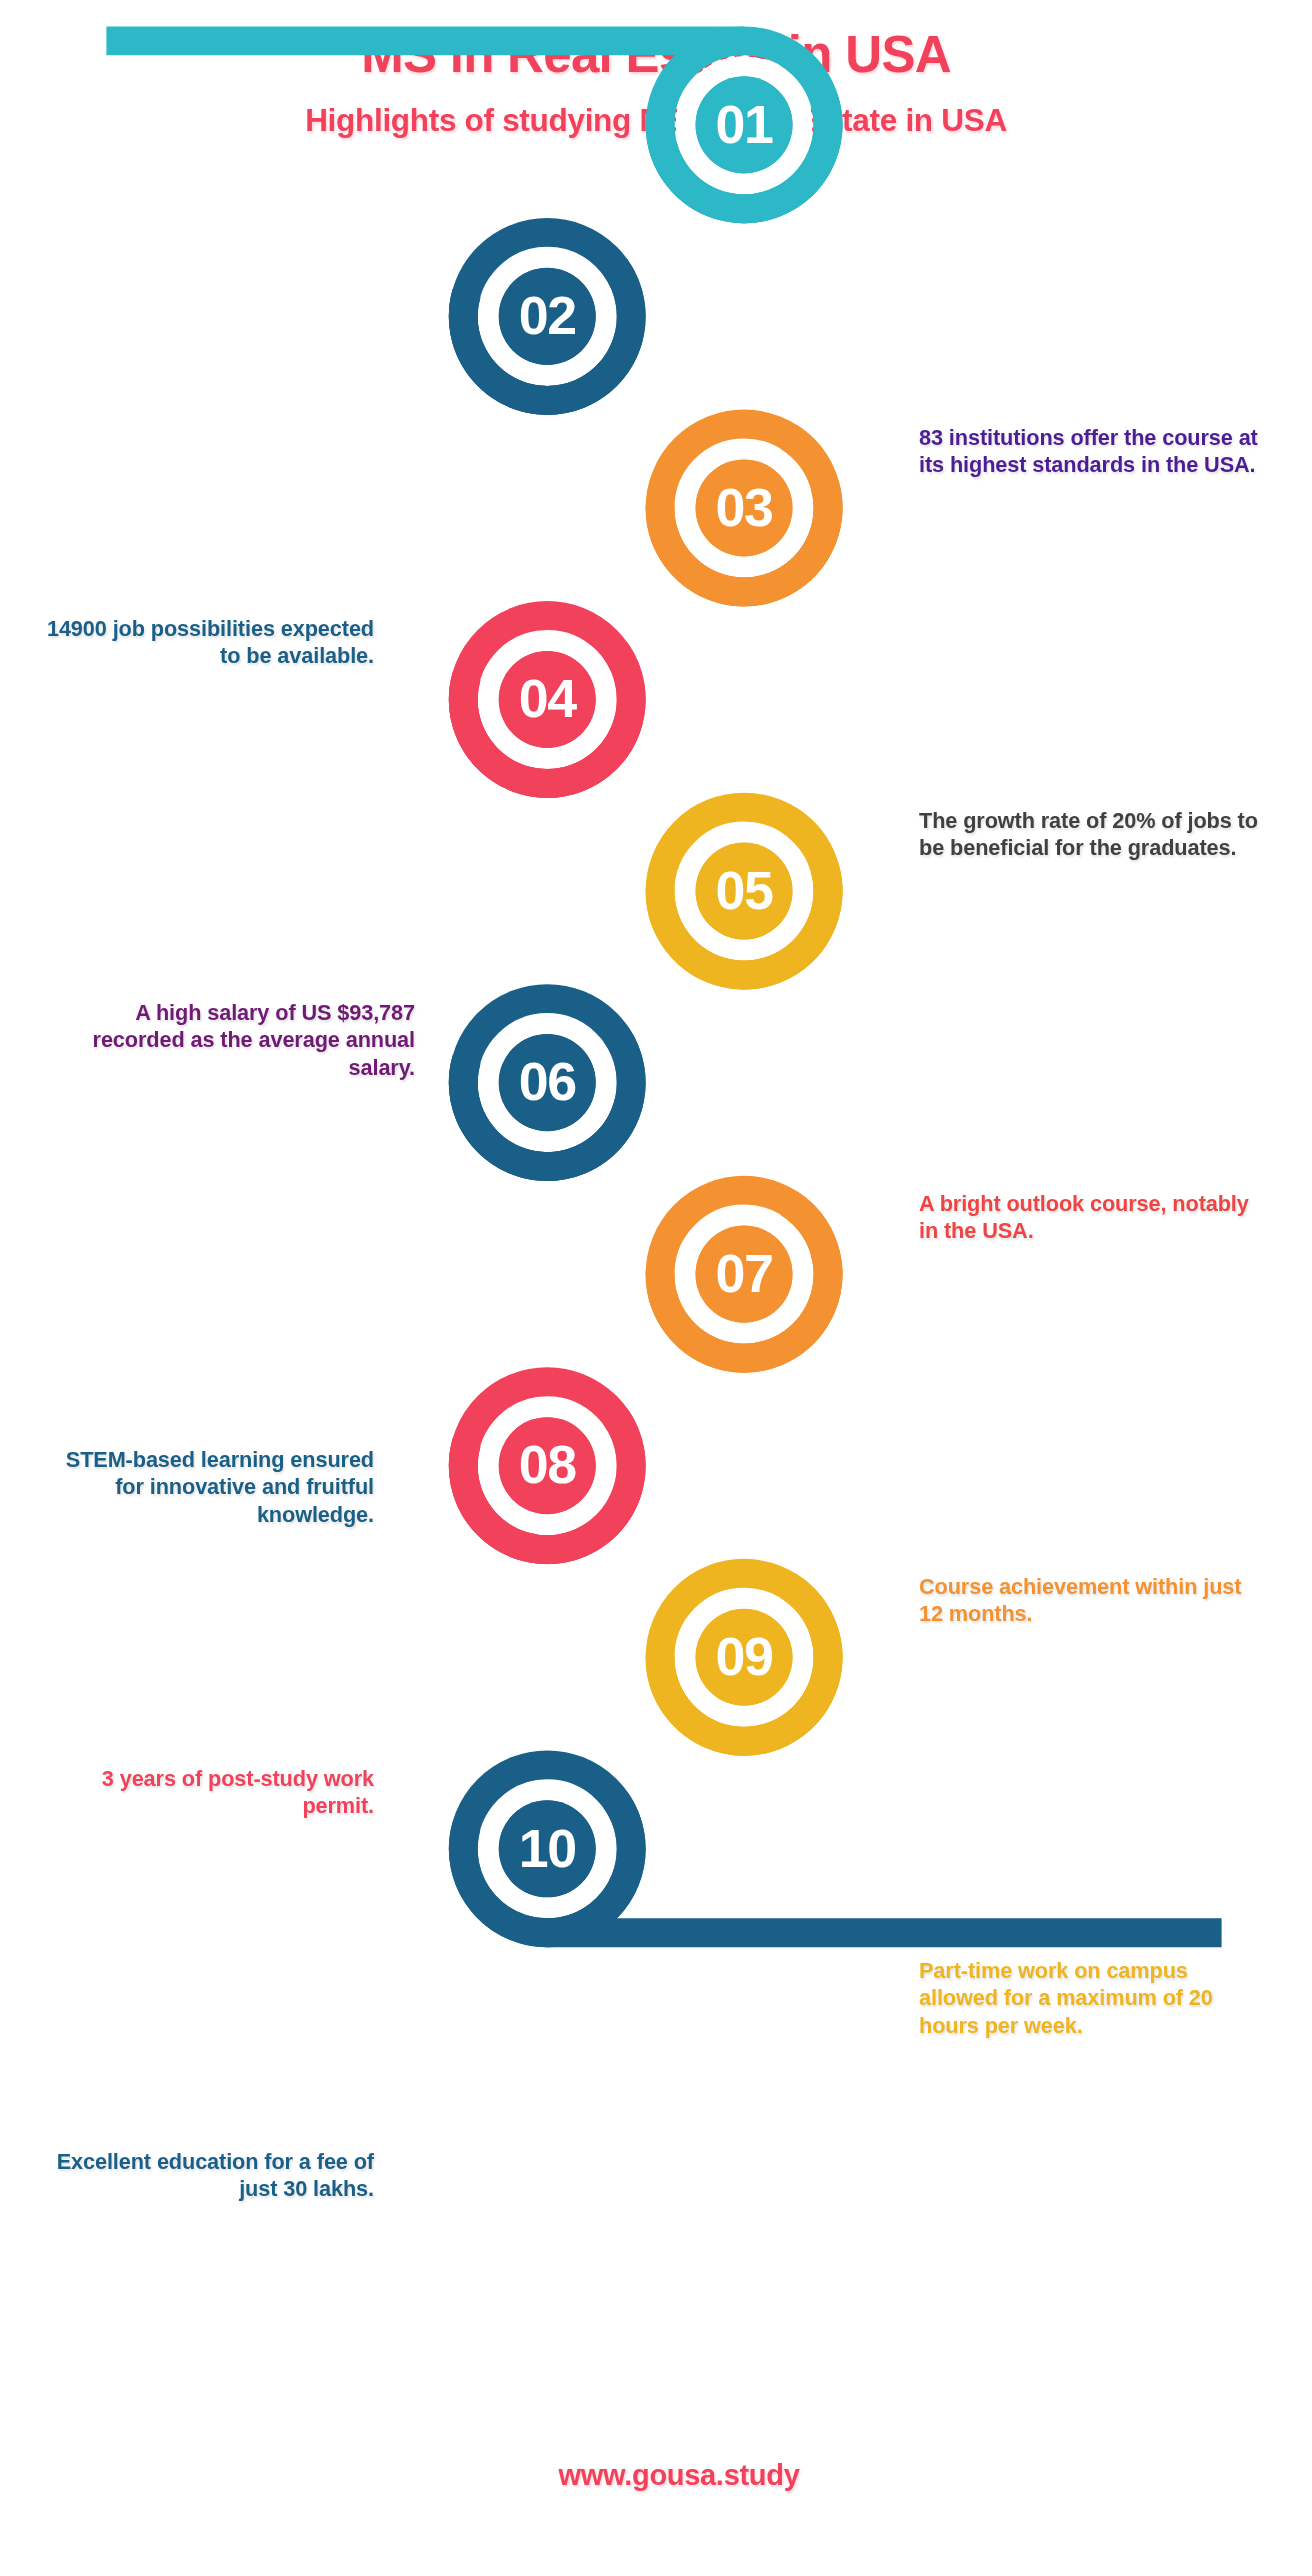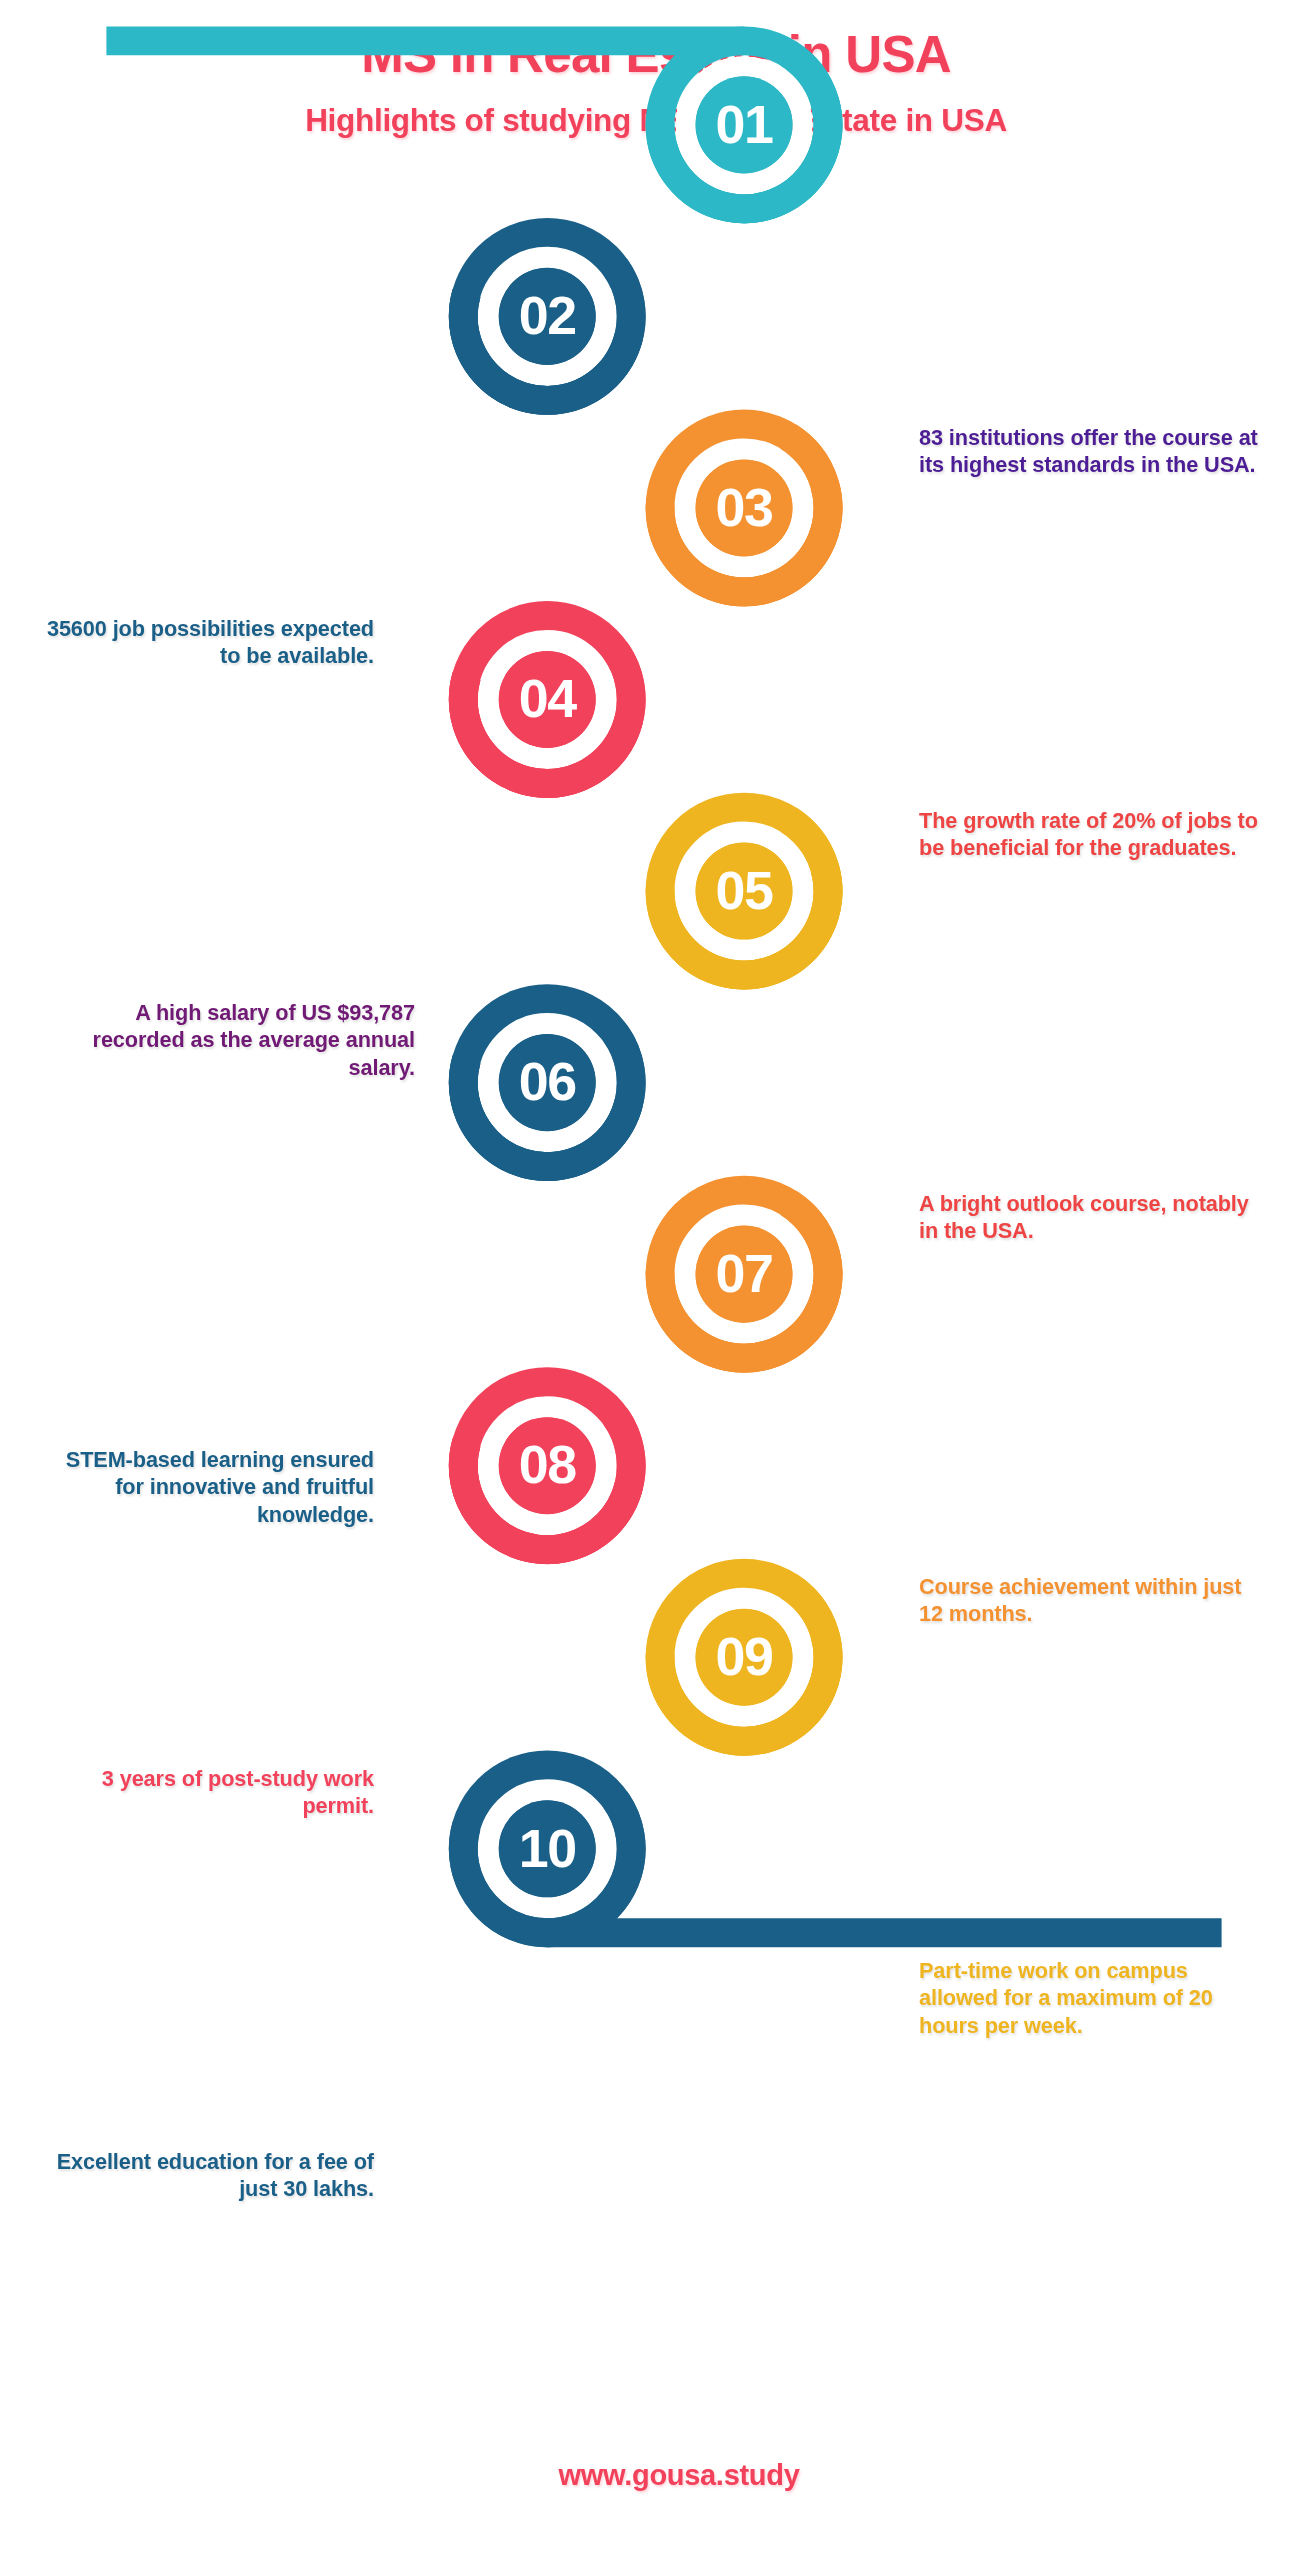--- a/index.html
+++ b/index.html
@@ -172,22 +172,22 @@
         <text x="1122" y="2553" text-anchor="middle" fill="#ffffff" font-size="82" font-weight="bold" font-family="&quot;Liberation Sans&quot;, sans-serif" letter-spacing="-2">09</text>
         <circle cx="822" cy="2818" r="89" stroke="#ffffff" stroke-width="30" fill="none"></circle>
         <circle cx="822" cy="2818" r="74" fill="#1A5F88"></circle>
         <text x="822" y="2845" text-anchor="middle" fill="#ffffff" font-size="82" font-weight="bold" font-family="&quot;Liberation Sans&quot;, sans-serif" letter-spacing="-2">10</text>
         <path d="M 822 2946 L 1850 2946" stroke="#1A5F88" stroke-width="44" fill="none"></path>
       </svg>
   </div>
 
   <div id="captions">
       <div class="cap right" style="color: #4c1d95; left: 919px; width: 348px; top: 424px;">83 institutions offer the course at its highest standards in the USA.</div>
-      <div class="cap left" style="color: rgb(26, 95, 136); left: 46px; width: 328px; top: 615px;">35600 job possibilities expected to be available.</div>
-      <div class="cap right" style="color: #ef4444; left: 919px; width: 348px; top: 807px;">The growth rate of 20% of jobs to be beneficial for the graduates.</div>
+      <div class="cap left" style="color: rgb(26, 95, 136); left: 46px; width: 328px; top: 615px;">14900 job possibilities expected to be available.</div>
+      <div class="cap right" style="color: #404040; left: 919px; width: 348px; top: 807px;">The growth rate of 20% of jobs to be beneficial for the graduates.</div>
       <div class="cap left" style="color: #701a75; left: 60px; width: 328px; top: 999px; margin-left: 27px;">A high salary of US $93,787 recorded as the average annual salary.</div>
       <div class="cap right" style="color: #ef4444; left: 919px; width: 348px; top: 1190px;">A bright outlook course, notably in the USA.</div>
       <div class="cap left" style="color: rgb(26, 95, 136); left: 46px; width: 328px; top: 1446px;">STEM-based learning ensured for innovative and fruitful knowledge.</div>
       <div class="cap right" style="color: rgb(244, 146, 50); left: 919px; width: 348px; top: 1573px;">Course achievement within just 12 months.</div>
       <div class="cap left" style="color: rgb(242, 65, 90); left: 46px; width: 328px; top: 1765px;">3 years of post-study work permit.</div>
       <div class="cap right" style="color: rgb(239, 181, 32); left: 919px; width: 348px; top: 1957px;">Part-time work on campus allowed for a maximum of 20 hours per week.</div>
       <div class="cap left" style="color: rgb(26, 95, 136); left: 46px; width: 328px; top: 2148px;">Excellent education for a fee of just 30 lakhs.</div>
     </div>
 
   <div class="footer">www.gousa.study</div>

